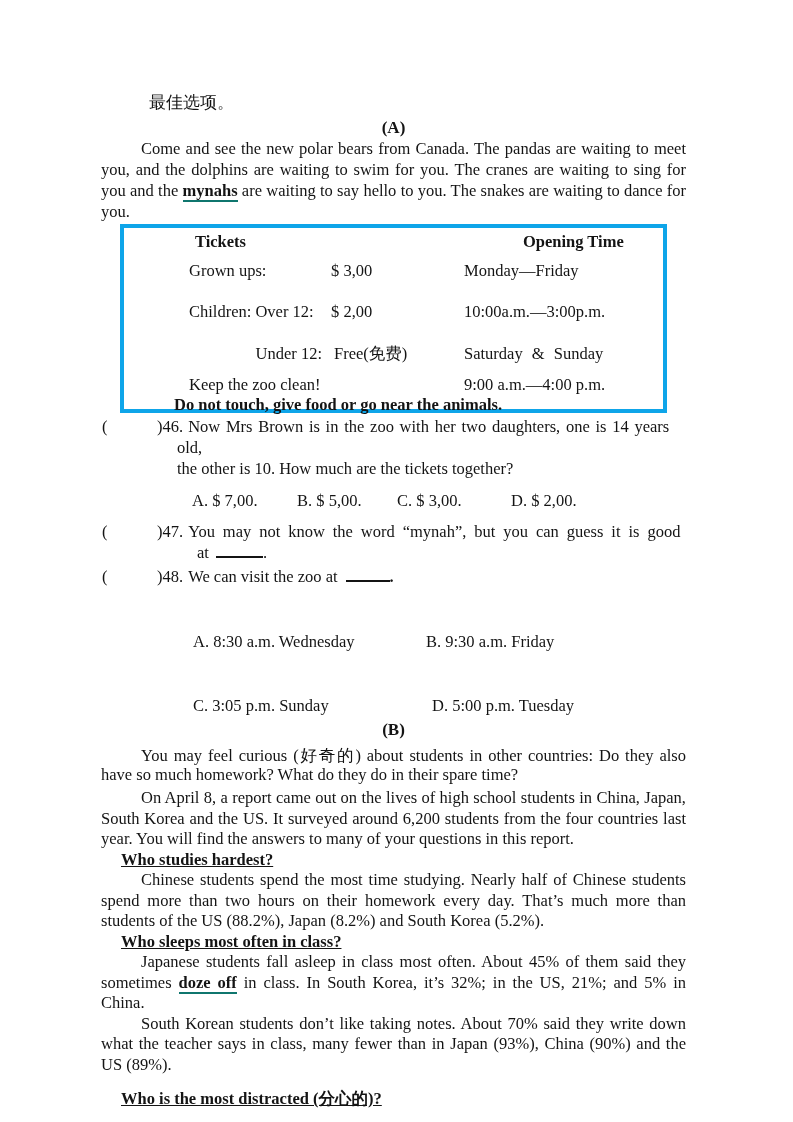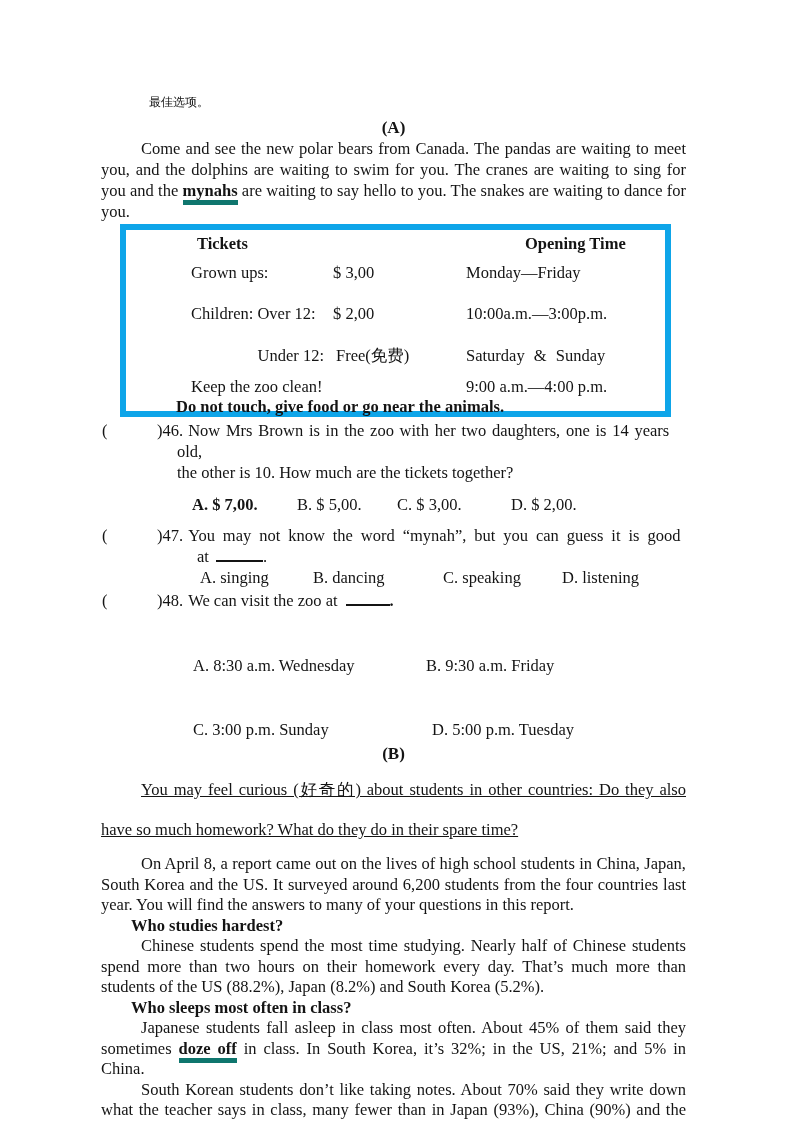--- a/index.html
+++ b/index.html
@@ -8,32 +8,32 @@
     width:793px; height:1122px;
     background:#ffffff;
     margin:0 auto;
     font-family:"Liberation Serif","DejaVu Serif",serif;
     color:#141414;
     font-size:16.5px;
     overflow:hidden;
   }
   .content { position:absolute; left:101px; top:92px; width:585px; }
 
-  .intro { font-size:12px; text-indent:48px; line-height:21px; }
+  .intro { font-size:17px; text-indent:48px; line-height:21px; }
 
   .sec-heading { text-align:center; font-weight:bold; font-size:17px; line-height:21px; margin-top:4px; }
 
   .para { text-align:justify; line-height:21px; text-indent:40px; margin:0; }
-  .uword { font-weight:bold; border-bottom:5px solid #0f766e; }
+  .uword { font-weight:bold; border-bottom:2px solid #0f766e; }
 
   
   .zoo-table {
     position:relative; margin-top:2px; margin-left:19px;
     width:539px; height:181px;
-    border:6px solid #0ea5e9;
+    border:4px solid #0ea5e9;
   }
   .tc { position:absolute; white-space:nowrap; line-height:18px; }
   .th-tickets { left:71px; top:5px;  font-weight:bold; }
   .th-opening { left:375px; top:5px; font-weight:bold;margin-left:24px; }
   .col-label { left:65px; }
   .col-price { left:207px; }
   .col-time  { left:340px; }
   .row-1 { top:34px; }
   .row-2 { top:75px; }
   .row-3 { top:117px; }
@@ -56,34 +56,34 @@
 
   .blank { display:inline-block; border-bottom:2px solid #141414; height:13px; vertical-align:baseline; }
   .at-word { margin-left:20px;margin-top:26px; }
   .b47 { width:47px; margin-left:7px; }
   .b48 { width:44px; margin-left:8px; border-bottom-width:2.5px; }
   .bold-dot { font-weight:bold; }
 
   .opt-row { position:relative; height:21px; }
   .opt { position:absolute; top:0; white-space:nowrap; }
   .q46-opts { margin-top:11px; }
-  .q46-opts .o-0 { left:91px;font-weight:bold; }  .q46-opts .o-1 { left:196px; }
+  .q46-opts .o-0 { left:91px; }  .q46-opts .o-1 { left:196px; }
   .q46-opts .o-2 { left:296px; } .q46-opts .o-3 { left:410px; }
   .q47-opts { height:20px; }
   .q47-opts .o-0 { left:99px; }  .q47-opts .o-1 { left:212px; }
   .q47-opts .o-2 { left:342px; } .q47-opts .o-3 { left:461px; }
   .q48-opts { height:20px;margin-top:44px; }
   .q48-opts .o-a { left:92px; }  .q48-opts .o-b { left:325px; }
   .q48-opts .o-c { left:92px; }  .q48-opts .o-d { left:331px; }
 
   
   .pb { text-align:justify; line-height:20.5px; text-indent:40px; margin:0; }
-  .p1 { line-height:40px; margin-top:6px;text-decoration:underline; }
+  .p1 { line-height:19px; margin-top:6px; }
   .p2 { margin-top:4px; }
-  .bh { font-weight:bold; margin-left:30px; line-height:20.5px; }
+  .bh { font-weight:bold; margin-left:20px; line-height:20.5px;text-decoration:underline; }
   .h3 { margin-top:14px; }
 </style>
 </head>
 <body>
 
 <div class="page">
   <div class="content">
 
     <div class="intro">最佳选项。</div>
 
@@ -120,48 +120,43 @@
         <span class="opt o-0">A. $ 7,00.</span>
         <span class="opt o-1">B. $ 5,00.</span>
         <span class="opt o-2">C. $ 3,00.</span>
         <span class="opt o-3">D. $ 2,00.</span>
       </div>
     </div>
 
     <div class="question q47">
       <span class="q-paren">(</span>
       <div class="q-body"><span class="q-num">)47.</span><span class="ws4">You may not know the word “mynah”, but you can guess it is good</span><br><span class="at-word">at</span><span class="blank b47"></span><span>.</span></div>
-      <div class="opt-row q47-opts">
-        <span class="opt o-0">A. singing</span>
-        <span class="opt o-1">B. dancing</span>
-        <span class="opt o-2">C. speaking</span>
-        <span class="opt o-3">D. listening</span>
-      </div>
     </div>
 
     <div class="question q48">
       <span class="q-paren">(</span>
       <div class="q-body"><span class="q-num">)48.</span><span>We can visit the zoo at</span><span class="blank b48"></span><span class="bold-dot">.</span></div>
       <div class="opt-row q48-opts">
         <span class="opt o-a">A. 8:30 a.m. Wednesday</span>
         <span class="opt o-b">B. 9:30 a.m. Friday</span>
       </div>
       <div class="opt-row q48-opts">
-        <span class="opt o-c">C. 3:00 p.m. Sunday</span>
+        <span class="opt o-c">C. 3:05 p.m. Sunday</span>
         <span class="opt o-d">D. 5:00 p.m. Tuesday</span>
       </div>
     </div>
 
     <div class="sec-heading">(B)</div>
 
     <p class="pb p1">You may feel curious (好奇的) about students in other countries: Do they also have so much homework? What do they do in their spare time?</p>
     <p class="pb p2">On April 8, a report came out on the lives of high school students in China, Japan, South Korea and the US. It surveyed around 6,200 students from the four countries last year. You will find the answers to many of your questions in this report.</p>
 
     <div class="bh">Who studies hardest?</div>
     <p class="pb">Chinese students spend the most time studying. Nearly half of Chinese students spend more than two hours on their homework every day. That’s much more than students of the US (88.2%), Japan (8.2%) and South Korea (5.2%).</p>
 
     <div class="bh">Who sleeps most often in class?</div>
     <p class="pb"><span>Japanese students fall asleep in class most often. About 45% of them said they sometimes </span><span class="uword">doze off</span><span> in class. In South Korea, it’s 32%; in the US, 21%; and 5% in China.</span></p>
     <p class="pb">South Korean students don’t like taking notes. About 70% said they write down what the teacher says in class, many fewer than in Japan (93%), China (90%) and the US (89%).</p>
 
+    <div class="bh h3">Who is the most distracted (分心的)?</div>
 
   </div>
 </div>
 
 </body></html>

